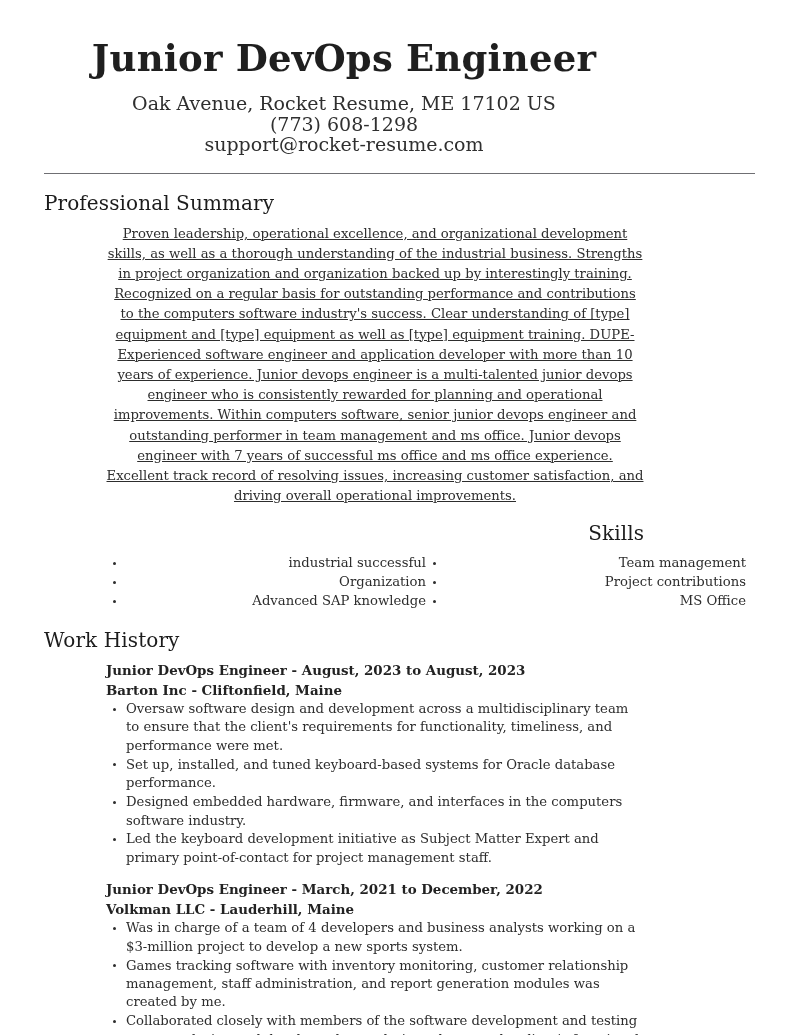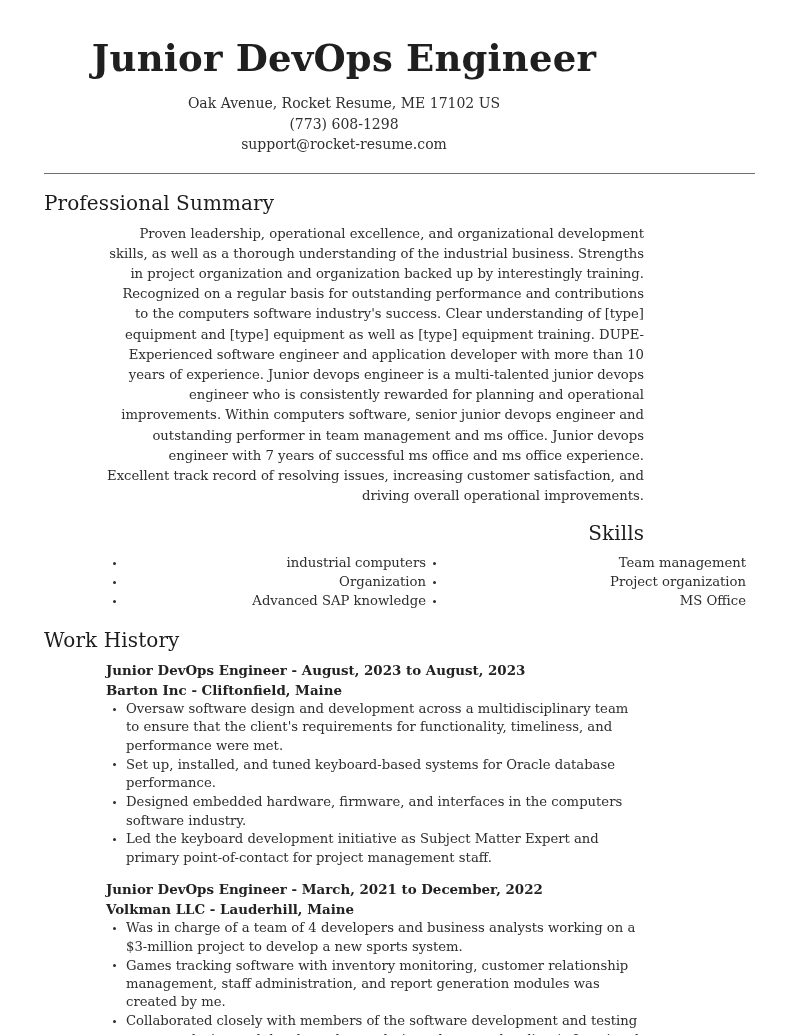--- a/index.html
+++ b/index.html
@@ -33,21 +33,21 @@
     letter-spacing: .2px;
     color: #1f1f1f;
     margin: 0;
     padding-top: 36px;
   }
   .contact-block {
     text-align: center;
     margin-top: 13px;
   }
   .contact-line {
-    font-size: 14px;
+    font-size: 19px;
     line-height: 20.5px;
     color: #2f2f2f;
   }
   .header-rule {
     border: 0;
     border-top: 1.6px solid #6f6f73;
     margin: 18px 0 0 0;
     width: 711px;
   }
 
@@ -66,22 +66,23 @@
   }
   .section-body {
     padding-left: 62px;
   }
 
   .summary-text {
     font-size: 13.2px;
     line-height: 20.2px;
     color: #2d2d2d;
     margin: 0;
-    text-align: right;
+    text-align: center;
     max-width: 650px;
+    text-decoration: underline;
   }
 
   
   ul.bullets {
     list-style: none;
     margin: 0;
     padding: 0;
   }
   ul.bullets > li {
     position: relative;
@@ -163,29 +164,29 @@
       <p class="summary-text">Proven leadership, operational excellence, and organizational development skills, as well as a thorough understanding of the industrial business. Strengths in project organization and organization backed up by interestingly training. Recognized on a regular basis for outstanding performance and contributions to the computers software industry's success. Clear understanding of [type] equipment and [type] equipment as well as [type] equipment training. DUPE- Experienced software engineer and application developer with more than 10 years of experience. Junior devops engineer is a multi-talented junior devops engineer who is consistently rewarded for planning and operational improvements. Within computers software, senior junior devops engineer and outstanding performer in team management and ms office. Junior devops engineer with 7 years of successful ms office and ms office experience. Excellent track record of resolving issues, increasing customer satisfaction, and driving overall operational improvements.</p>
     </div>
   </div>
 
   <div class="section" style="margin-top:12px;text-align:right;">
     <h2 class="section-heading">Skills</h2>
     <div class="section-body">
       <div class="skills-cols">
         <div class="skills-col">
           <ul class="bullets">
-            <li>industrial computers</li>
+            <li>industrial successful</li>
             <li>Organization</li>
             <li>Advanced SAP knowledge</li>
           </ul>
         </div>
         <div class="skills-col">
           <ul class="bullets">
             <li>Team management</li>
-            <li>Project organization</li>
+            <li>Project contributions</li>
             <li>MS Office</li>
           </ul>
         </div>
       </div>
     </div>
   </div>
 
 
   <div class="section" style="margin-top:14px;">
     <h2 class="section-heading">Work History</h2>

